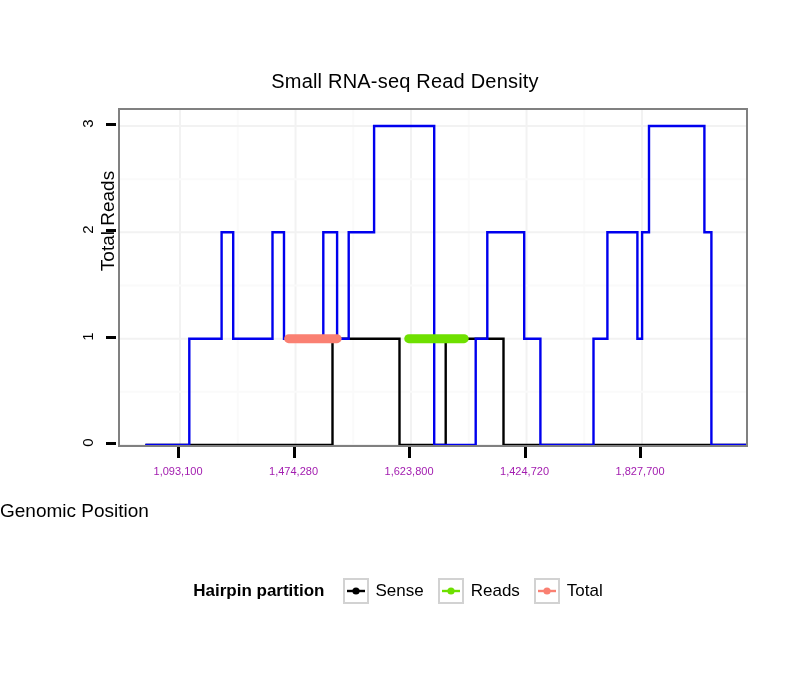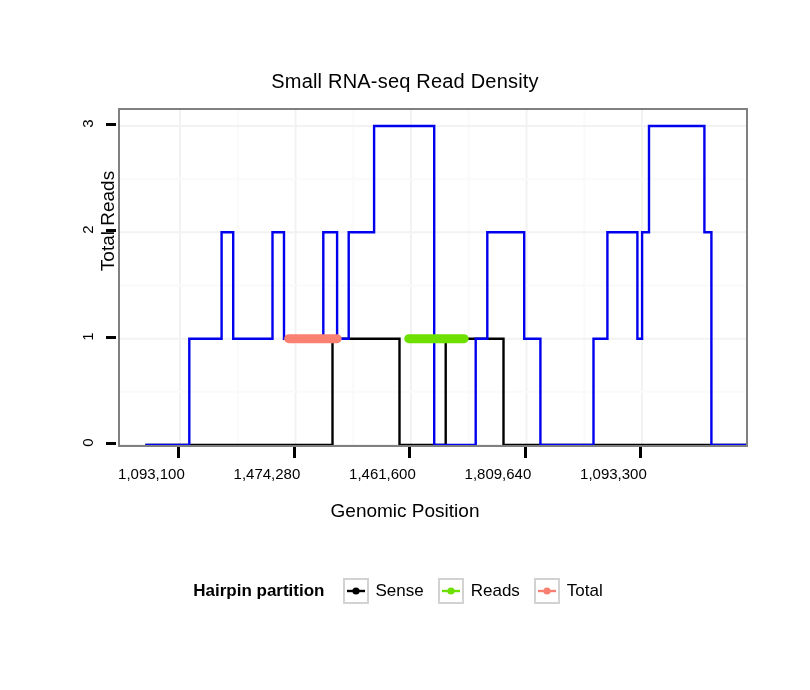--- a/index.html
+++ b/index.html
@@ -13,39 +13,39 @@
   }
 
   
   #ylabel{
     position:absolute;left:38px;top:210px;width:140px;
     font-size:19px;color:#000;text-align:center;
     transform:rotate(-90deg);transform-origin:center center;
   }
   
   #xlabel{
-    position:absolute;left:0;top:500px;width:810px;text-align:center;
+    position:absolute;left:0;top:500px;width:810px;text-align:left;
     font-size:19px;color:#000;
   }
 
   
   #panel{
     position:absolute;left:118px;top:108px;width:630px;height:339px;
     background:#fff;border:2px solid #808080;box-sizing:border-box;
   }
   #plotsvg{position:absolute;left:0;top:0;}
 
   
   .ytick-mark{position:absolute;width:10px;height:3px;background:#000;}
   .ytick-lab{position:absolute;font-size:15px;color:#000;width:26px;text-align:center;
              transform:rotate(-90deg);transform-origin:center center;}
 
   
   .xtick-mark{position:absolute;width:3px;height:11px;background:#000;}
-  .xtick-lab{position:absolute;font-size:15px;color:#000000;width:120px;}
+  .xtick-lab{position:absolute;font-size:11px;color:#a21caf;width:120px;text-align:center;}
 
   
   #legend{position:absolute;left:0;top:578px;width:810px;
           display:flex;align-items:center;justify-content:center;gap:0px;}
   #legend-title{font-size:17px;font-weight:bold;color:#000;margin-right:18px;}
   .legend-item{display:flex;align-items:center;margin-right:14px;}
   .legend-key{width:26px;height:26px;border:2px solid #d2d2d2;background:#fff;
               box-sizing:border-box;display:flex;align-items:center;justify-content:center;
               margin-right:7px;}
   .legend-lab{font-size:17px;color:#000;}
@@ -69,25 +69,25 @@
       <div class="ytick-lab" style="left: 74px; top: 221.302px;">2</div>
       <div class="ytick-mark" style="left: 106px; top: 122.952px;"></div>
       <div class="ytick-lab" style="left: 74px; top: 114.952px;">3</div>
     </div>
   <div id="xticks">
       <div class="xtick-mark" style="left: 177.059px; top: 447px;"></div>
       <div class="xtick-lab" style="left: 118.059px; top: 465px;">1,093,100</div>
       <div class="xtick-mark" style="left: 292.557px; top: 447px;"></div>
       <div class="xtick-lab" style="left: 233.557px; top: 465px;">1,474,280</div>
       <div class="xtick-mark" style="left: 408.055px; top: 447px;"></div>
-      <div class="xtick-lab" style="left: 349.055px; top: 465px;">1,461,600</div>
+      <div class="xtick-lab" style="left: 349.055px; top: 465px;">1,623,800</div>
       <div class="xtick-mark" style="left: 523.554px; top: 447px;"></div>
-      <div class="xtick-lab" style="left: 464.554px; top: 465px;">1,809,640</div>
+      <div class="xtick-lab" style="left: 464.554px; top: 465px;">1,424,720</div>
       <div class="xtick-mark" style="left: 639.052px; top: 447px;"></div>
-      <div class="xtick-lab" style="left: 580.052px; top: 465px;">1,093,300</div>
+      <div class="xtick-lab" style="left: 580.052px; top: 465px;">1,827,700</div>
     </div>
 
   <div id="panel">
     <svg id="plotsvg" width="626" height="335" viewBox="0 0 626 335">
         <g>
           <line x1="60.05904059040591" x2="60.05904059040591" y1="0" y2="335" stroke="#f2f2f2" stroke-width="2"></line>
           <line x1="175.5571955719557" x2="175.5571955719557" y1="0" y2="335" stroke="#f2f2f2" stroke-width="2"></line>
           <line x1="291.05535055350555" x2="291.05535055350555" y1="0" y2="335" stroke="#f2f2f2" stroke-width="2"></line>
           <line x1="406.5535055350553" x2="406.5535055350553" y1="0" y2="335" stroke="#f2f2f2" stroke-width="2"></line>
           <line x1="522.0516605166052" x2="522.0516605166052" y1="0" y2="335" stroke="#f2f2f2" stroke-width="2"></line>

